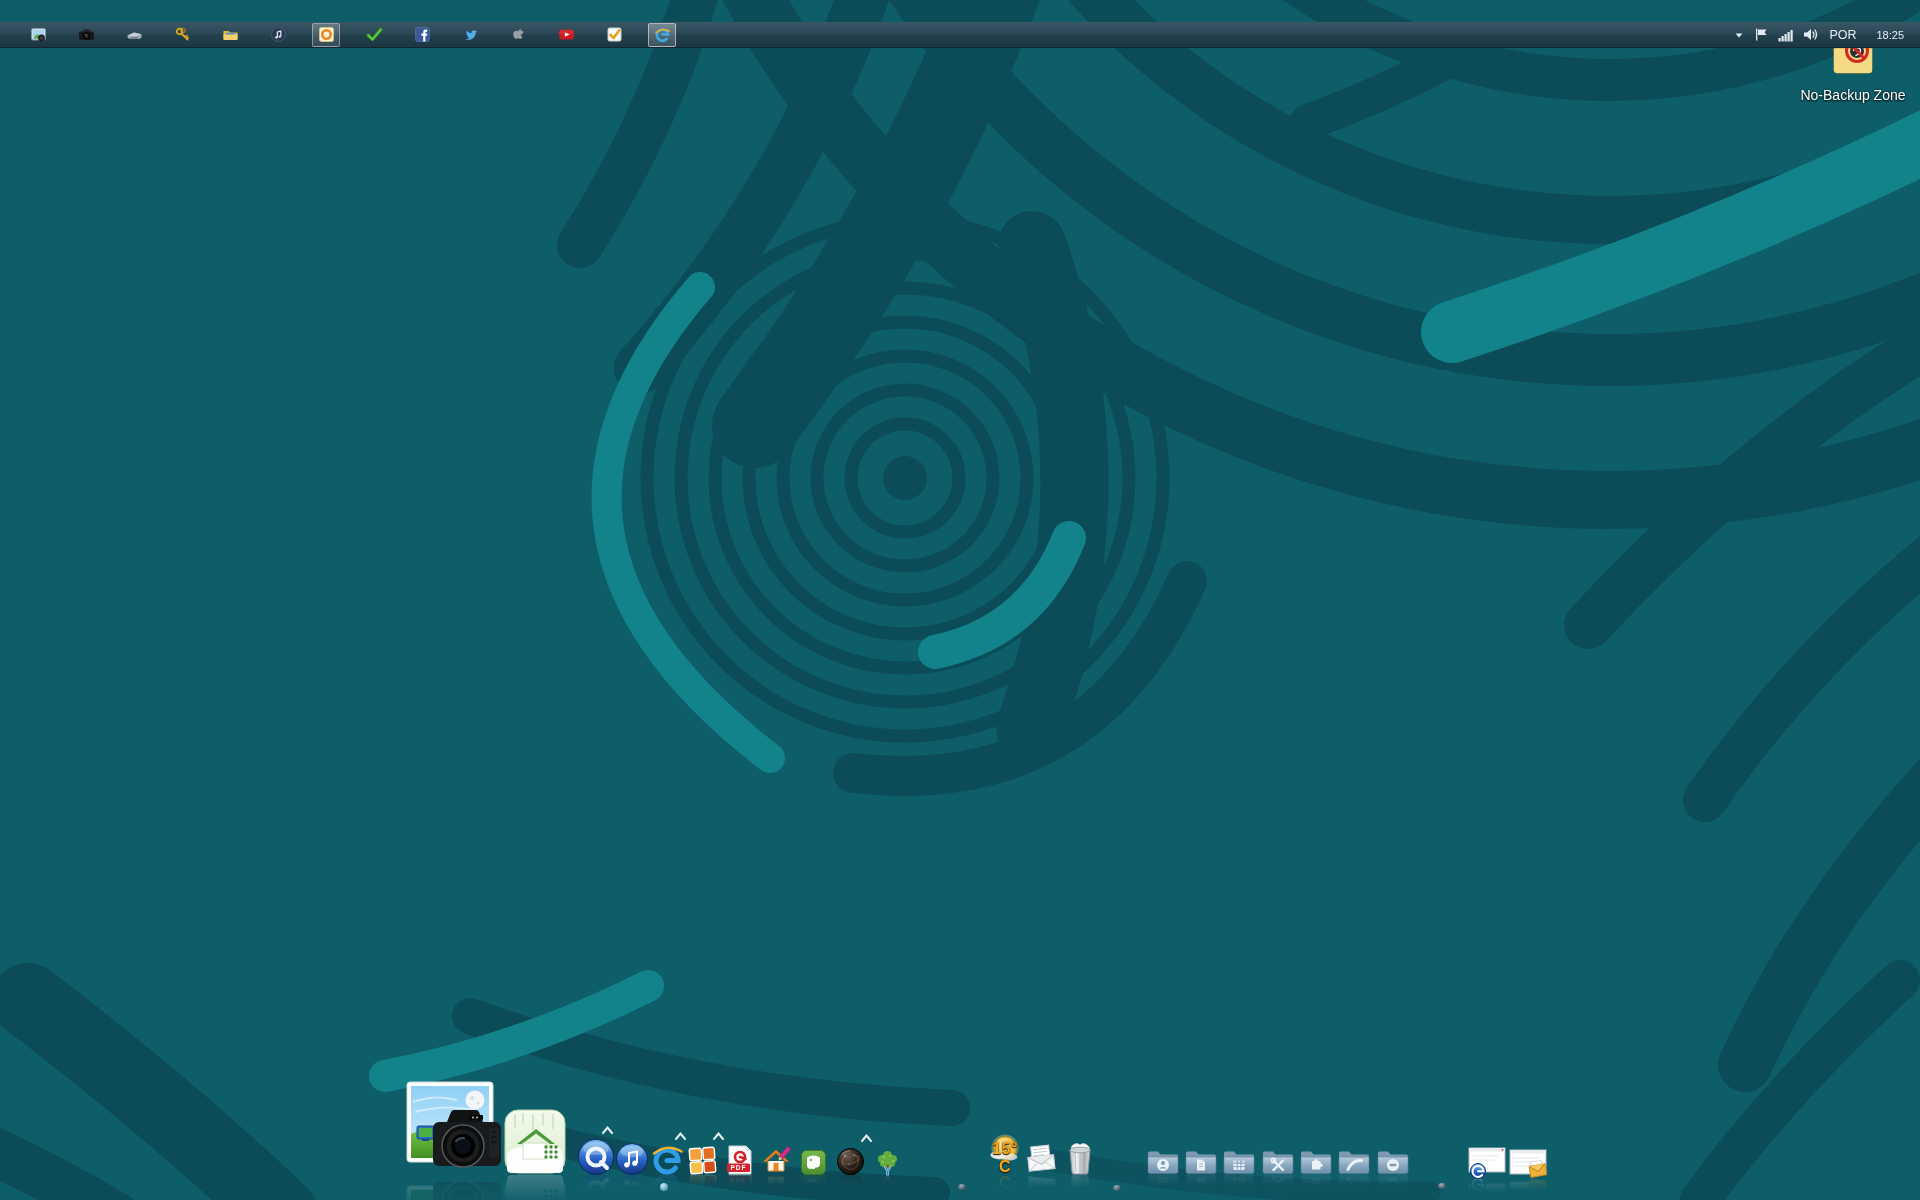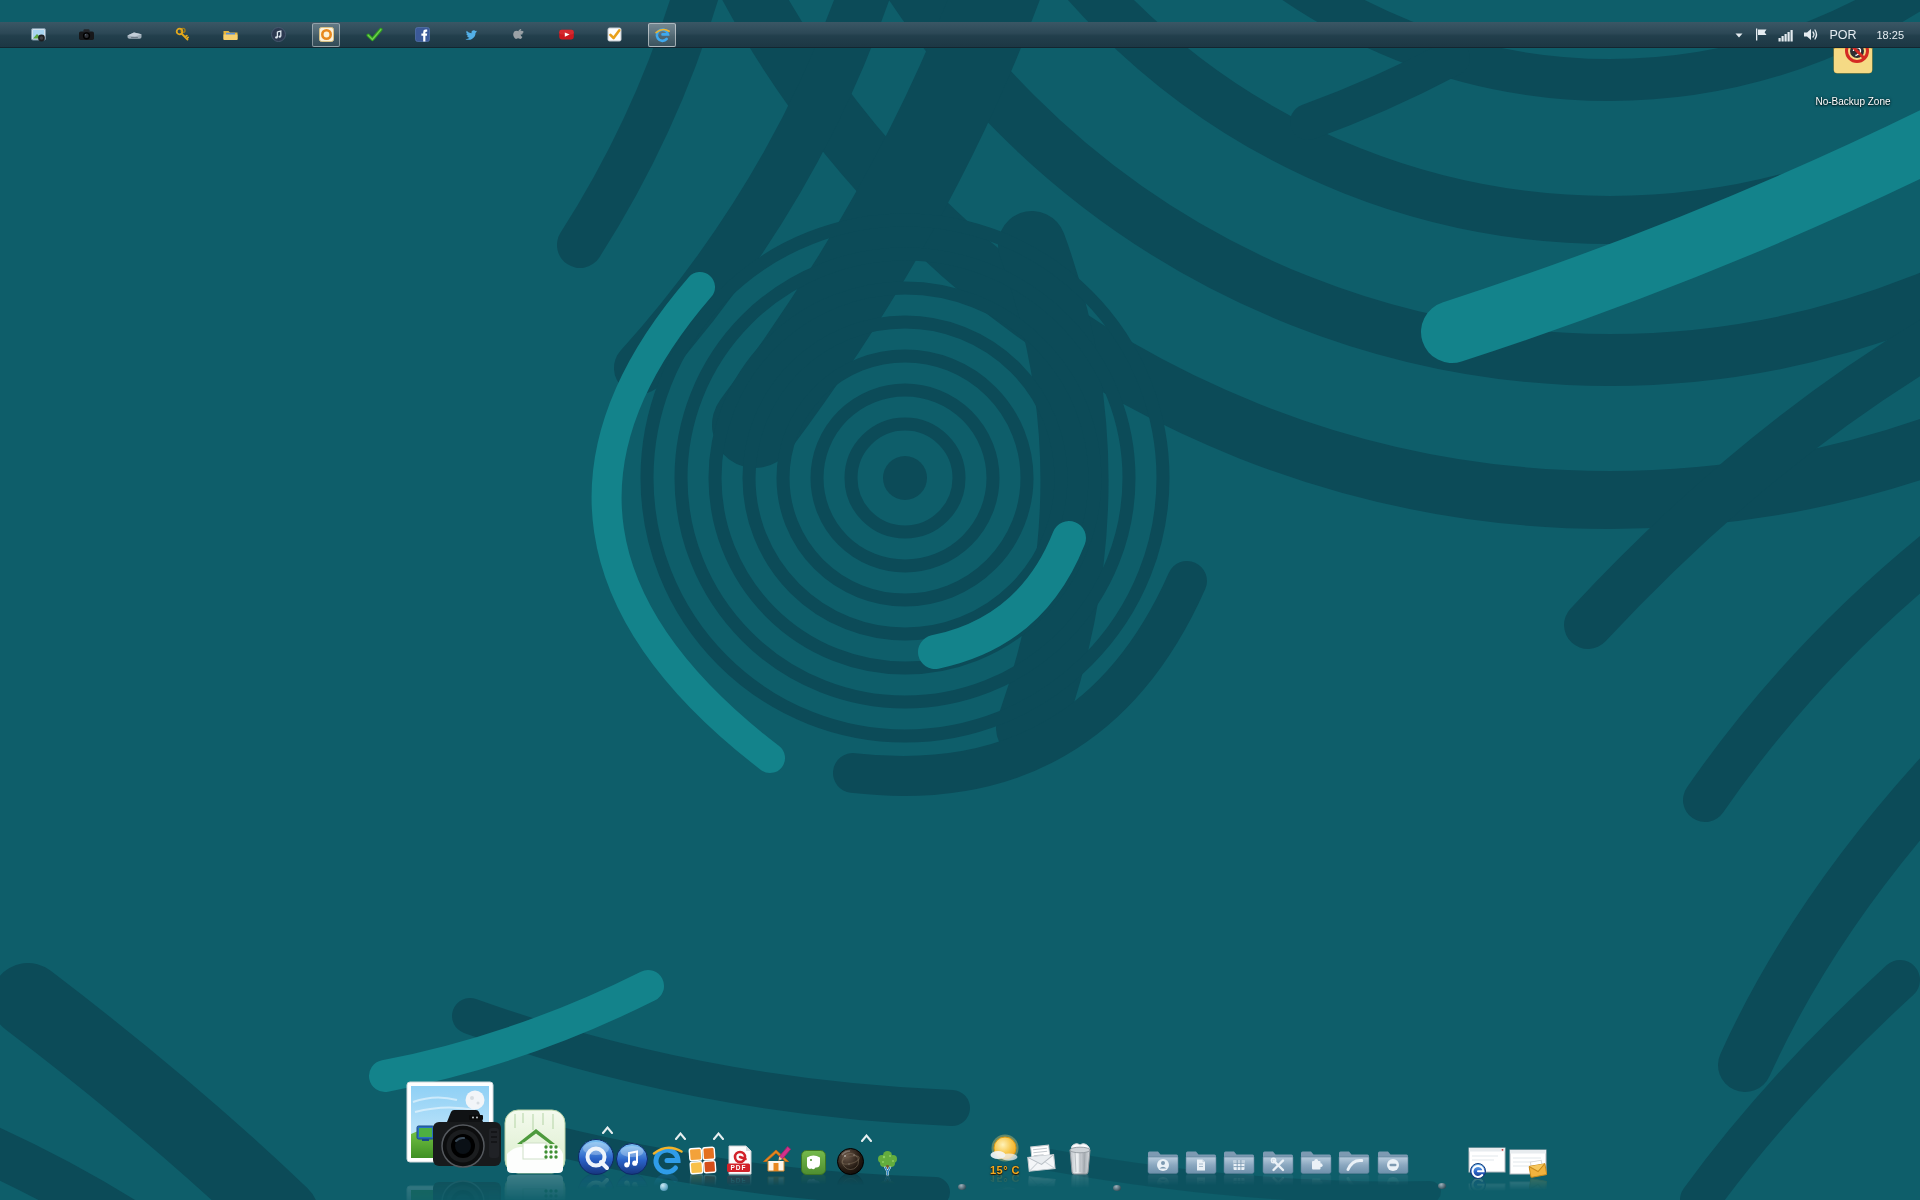--- a/index.html
+++ b/index.html
@@ -19,35 +19,35 @@
     border:1px solid rgba(255,255,255,.38);}
   .tbslot.hl.active{background:linear-gradient(rgba(255,255,255,.30),rgba(255,255,255,.14));
     border:1px solid rgba(255,255,255,.5);}
   #tray{position:absolute;right:0;top:0;height:25px;display:flex;align-items:center;
     gap:10px;padding-right:16px;color:#e6edf2;font-size:12.5px;}
   #tray svg{display:block;}
   .tray-time{margin-left:10px;font-size:11px;}
 
   
   #shortcut{position:absolute;left:1796px;top:30px;width:114px;text-align:center;z-index:3;}
-  #shortcut .lbl{margin-top:18px;color:#fff;font-size:10px;line-height:1.25;
+  #shortcut .lbl{margin-top:9px;color:#fff;font-size:14px;line-height:1.25;
     text-shadow:0 1px 2px rgba(0,0,0,.9),0 0 3px rgba(0,0,0,.6);}
 
   
   #dock{position:absolute;inset:0;z-index:4;pointer-events:none;}
   .di{position:absolute;pointer-events:auto;
       -webkit-box-reflect:below -4px linear-gradient(to bottom,rgba(0,0,0,0) 55%,rgba(255,255,255,.22));}
   .di svg{width:100%;height:100%;display:block;}
   .caret{position:absolute;width:13px;height:8px;pointer-events:none;}
   .rdot{position:absolute;width:8px;height:8px;border-radius:50%;
     background:radial-gradient(circle at 35% 30%,#cdeaf5,#63aac6 60%,#2e6a84);}
   .pebble{position:absolute;width:8px;height:6px;border-radius:50%;
     background:radial-gradient(circle at 40% 25%,#9fb3bd,#3a545f 70%,#1e3540);}
   .wxlabel{position:absolute;left:0;right:0;bottom:0;text-align:center;
-    font-size:11px;font-weight:bold;color:#f5a91c;letter-spacing:.5px;
+    font-size:16px;font-weight:bold;color:#f5a91c;letter-spacing:.5px;
     text-shadow:0 1px 1px rgba(30,15,0,.95),0 0 2px rgba(30,15,0,.8);}
 </style>
 </head>
 <body>
 
 <div id="screen">
 
   <svg width="0" height="0" style="position:absolute" aria-hidden="true">
     <defs>
       <linearGradient id="gBlue" x1="0" y1="0" x2="0" y2="1">

